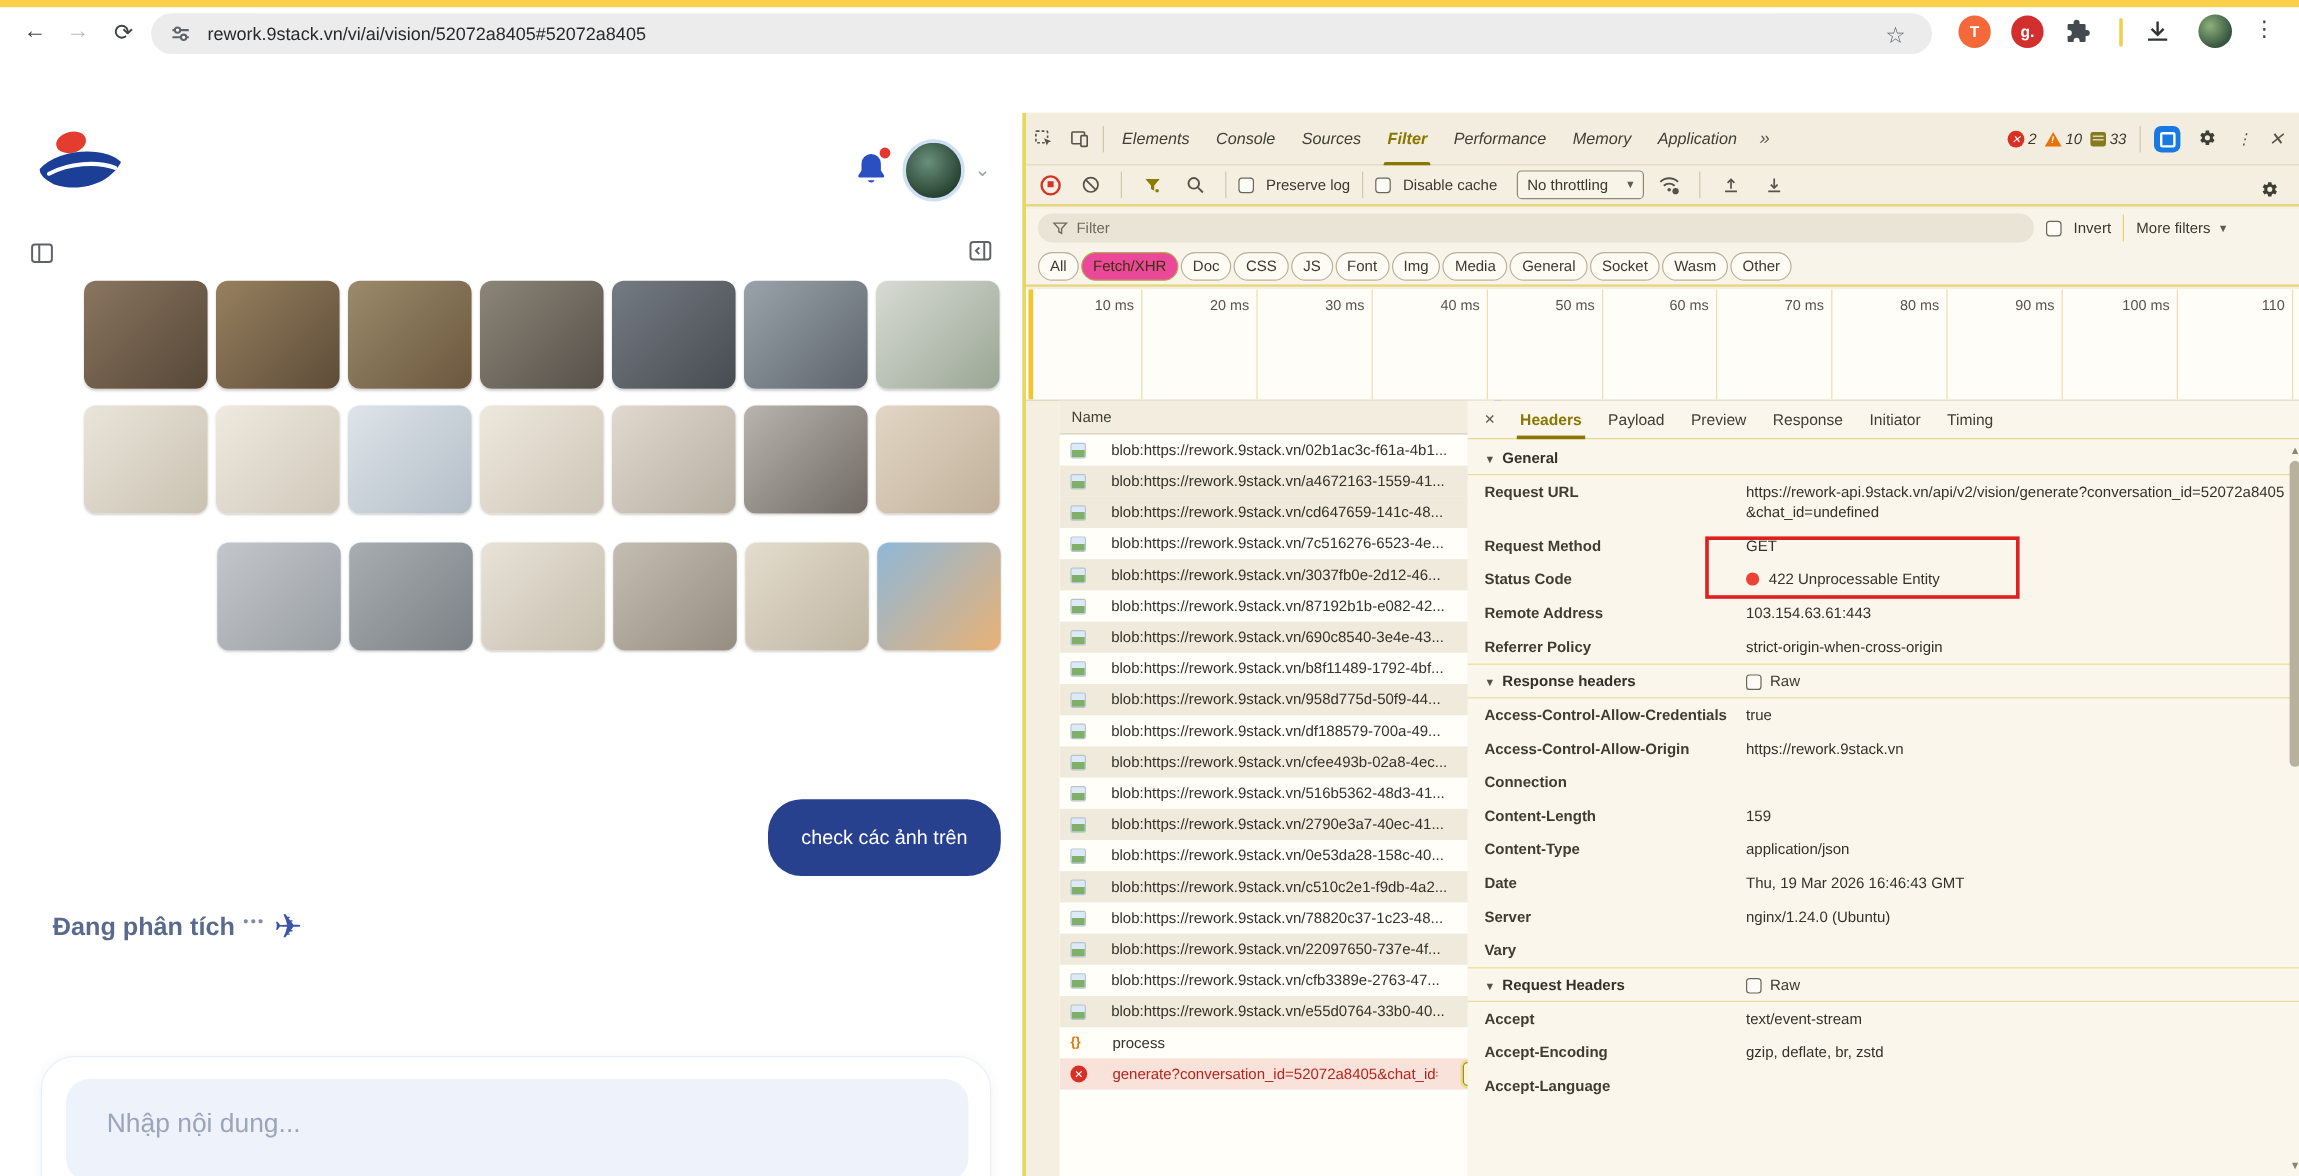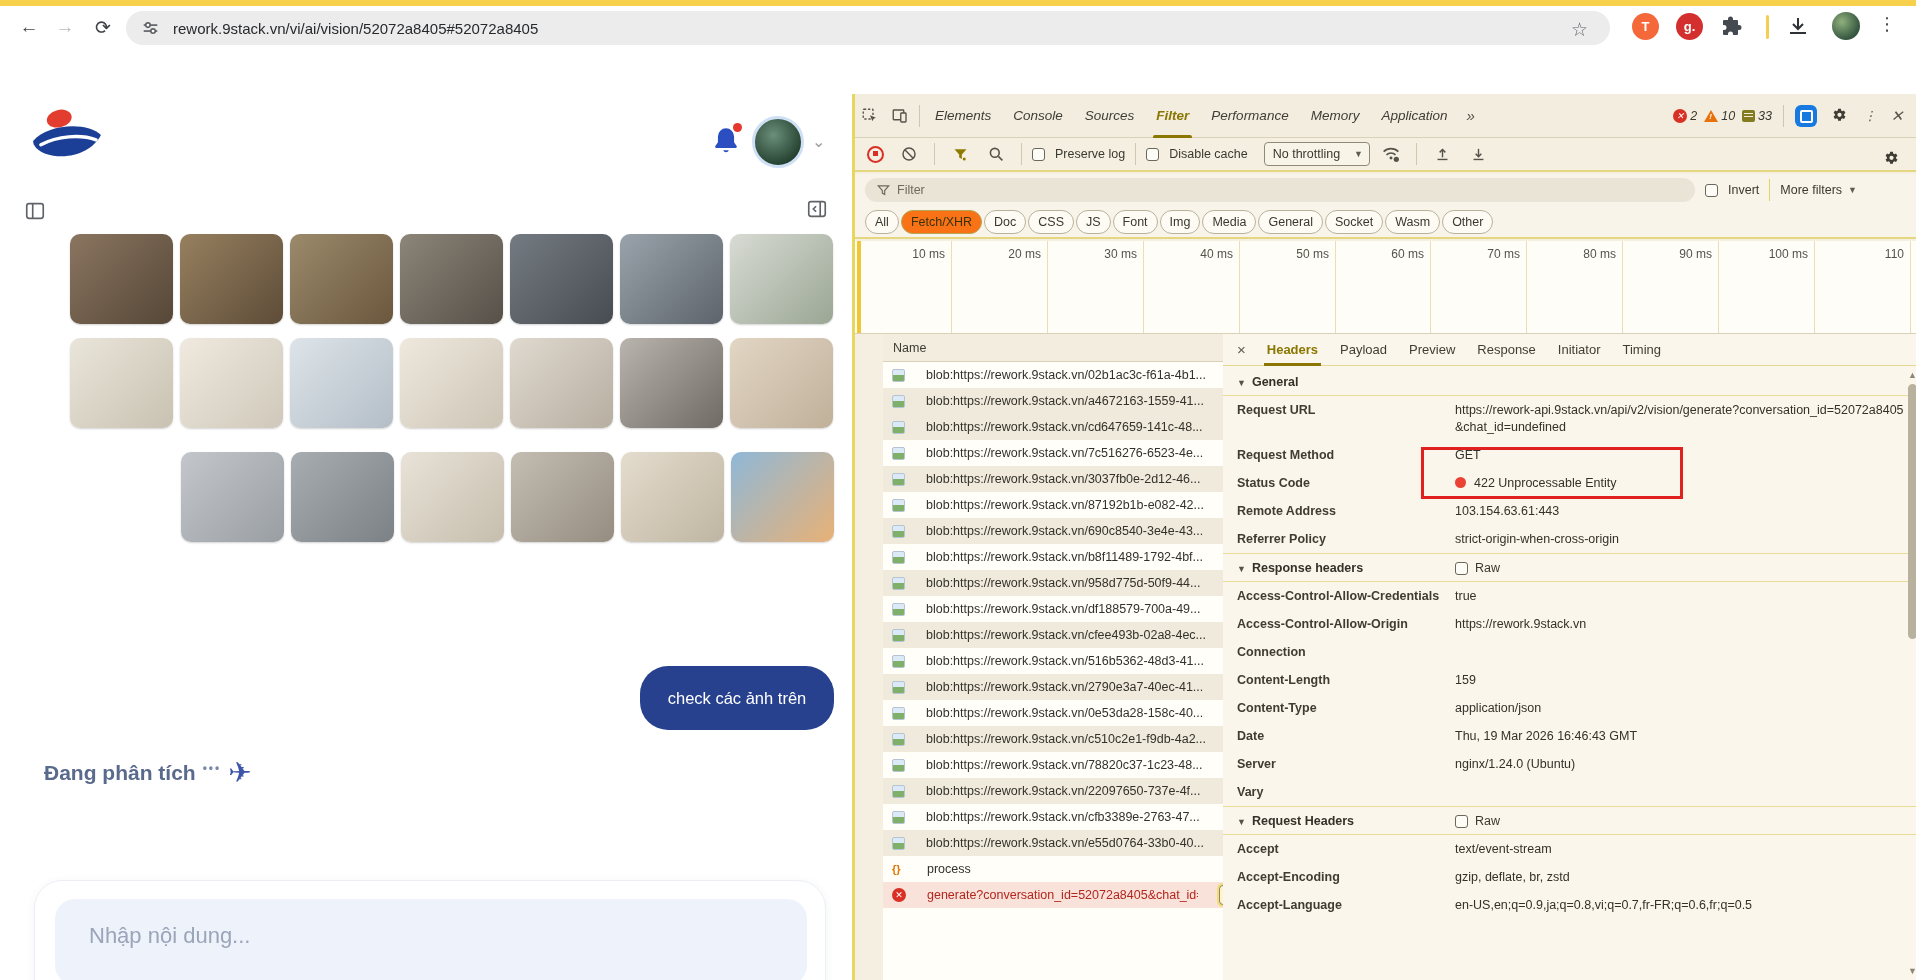--- a/index.html
+++ b/index.html
@@ -96,21 +96,21 @@
     padding:0 10px; gap:10px; background:#f8f4ea; }
   #filter-input { flex:0 0 830px; height:24px; background:#e9e4d6; border-radius:13px; display:flex; align-items:center;
     gap:7px; padding:0 12px; color:#6f6a5a; }
   #more-filters { display:flex; align-items:center; gap:6px; white-space:nowrap; }
   .vline { width:1px; height:22px; background:#e0d36a; }
 
   #dt-chiprow { position:absolute; left:0; top:112px; width:100%; height:33px; display:flex; align-items:center;
     gap:2px; padding:0 10px; border-bottom:2px solid #e5d77f; background:#f8f4ea; }
   .chip { height:24px; padding:0 9px; display:flex; align-items:center; border:1px solid #b9b29b; border-radius:12px;
     background:#fdfbf4; color:#3b392f; white-space:nowrap; }
-  .chip.selected { background:#f97316; border-color:#b4a553; color:#3a3209; }
+  .chip.selected { background:#ec4899; border-color:#b4a553; color:#3a3209; }
 
   #dt-timeline { position:absolute; left:0; top:147px; width:100%; height:93px; background:#fffdf8;
     border-bottom:1px solid #d9d1b8; overflow:hidden; }
   .tl-line { position:absolute; top:0; bottom:0; width:1px; background:#eadfb2; }
   .tl-label { position:absolute; top:6px; width:70px; text-align:right; color:#55524a; font-size:12px; }
   #tl-marker { position:absolute; left:2px; top:0; bottom:0; width:4px; background:#f0c632; }
 
   #dt-list { position:absolute; left:0; top:240px; width:368px; height:646px; background:#fffef9; border-right:6px solid #8b5cf6;margin-left:28px; }
   #dt-name-header { height:28px; display:flex; align-items:center; padding-left:10px; background:#f2edde;
     border-bottom:1px solid #d9d1b8; color:#3f3d33; }
@@ -634,21 +634,20 @@
           <div class="hp-row">
             <span class="hp-label">Accept</span>
             <span class="hp-value"><span>text/event-stream</span></span>
           </div>
           <div class="hp-row">
             <span class="hp-label">Accept-Encoding</span>
             <span class="hp-value"><span>gzip, deflate, br, zstd</span></span>
           </div>
           <div class="hp-row">
             <span class="hp-label">Accept-Language</span>
-            <span class="hp-value"><span>en-US,en;q=0.9,ja;q=0.8,vi;q=0.7,fr-FR;q=0.6,fr;q=0.5</span></span>
           </div>
         </div>
       <div id="hp-scroll">
         <span class="arrow" style="top:4px">▲</span>
         <div id="hp-thumb"></div>
         <span class="arrow" style="bottom:4px">▼</span>
       </div>
     </div>
 
   </div>

